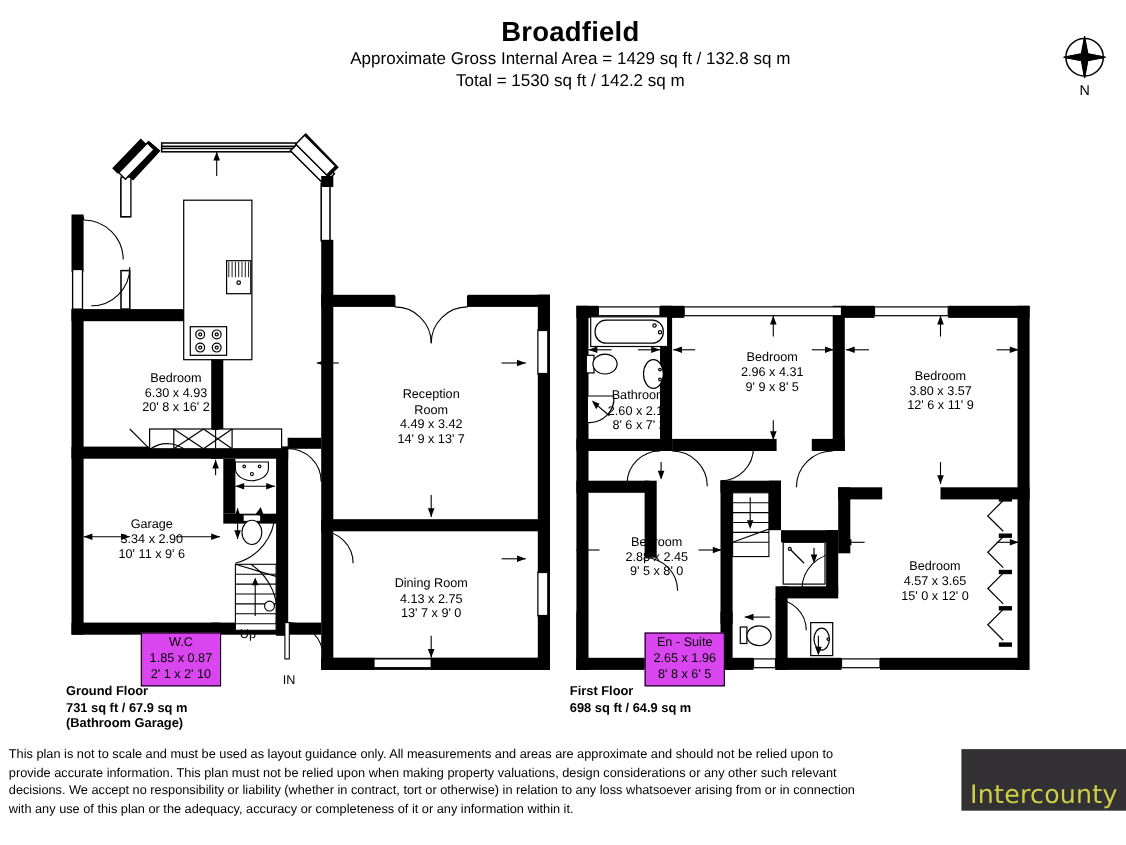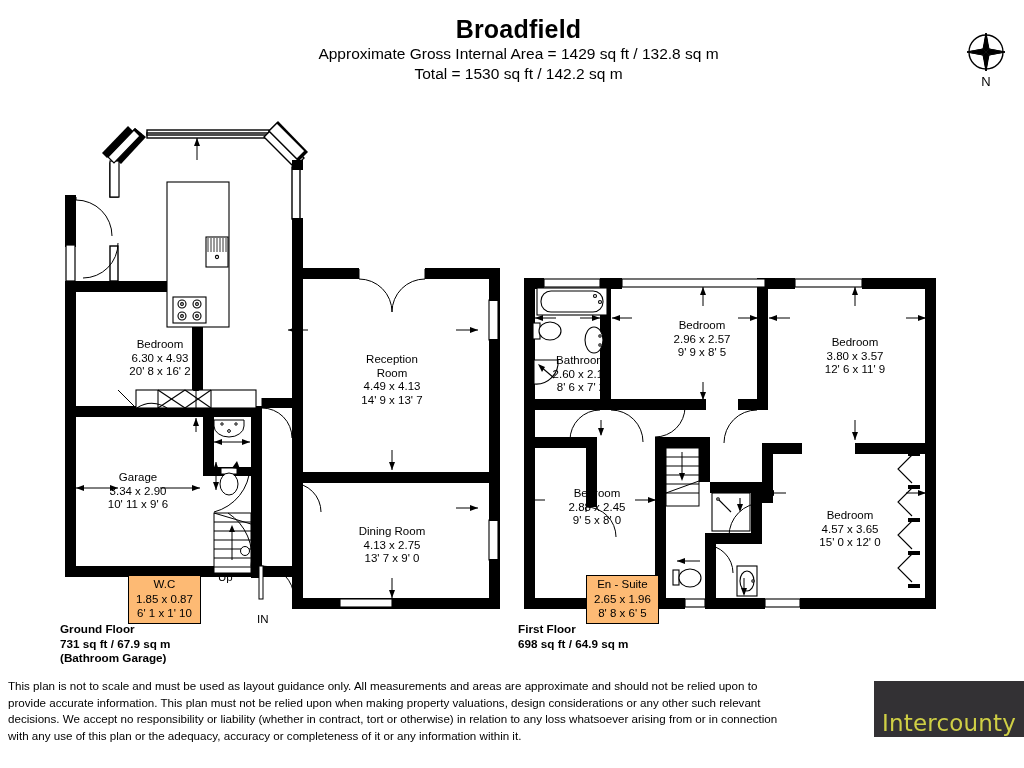--- a/index.html
+++ b/index.html
@@ -36,21 +36,21 @@
 
   
   .rlabel {
     position: absolute; text-align: center; font-size: 11.5px;
     line-height: 13.6px; white-space: nowrap; color: #000;
   }
   .rlabel .ln { display: block; }
 
   
   .boxlabel {
-    position: absolute; border: 1px solid #000; background: #fdba74;
+    position: absolute; border: 1px solid #000; background: #d946ef;
     text-align: center; font-size: 11.5px; line-height: 14.5px;
     padding: 1px 7px 2px 7px;
   }
   .boxlabel .ln { display: block; }
 
   .tinytxt { position: absolute; font-size: 11.5px; white-space: nowrap; }
 
   
   .floorcap {
     position: absolute; font-size: 11.7px; font-weight: bold;
@@ -500,60 +500,60 @@
 
 <div class="rlabel" style="left:100px; top:338px; width:120px;">
   <span class="ln">Bedroom</span>
   <span class="ln">6.30 x 4.93</span>
   <span class="ln">20' 8 x 16' 2</span>
 </div>
 
 <div class="rlabel" style="left:332px; top:353px; width:120px;">
   <span class="ln">Reception</span>
   <span class="ln">Room</span>
-  <span class="ln">4.49 x 4.13</span>
+  <span class="ln">4.49 x 3.42</span>
   <span class="ln">14' 9 x 13' 7</span>
 </div>
 
 <div class="rlabel" style="left:78px; top:471px; width:120px;">
   <span class="ln">Garage</span>
   <span class="ln">3.34 x 2.90</span>
   <span class="ln">10' 11 x 9' 6</span>
 </div>
 
 <div class="rlabel" style="left:332px; top:525px; width:120px;">
   <span class="ln">Dining Room</span>
   <span class="ln">4.13 x 2.75</span>
   <span class="ln">13' 7 x 9' 0</span>
 </div>
 
 <div class="boxlabel" style="left:128px; top:575px;">
   <span class="ln">W.C</span>
   <span class="ln">1.85 x 0.87</span>
-  <span class="ln">6' 1 x 1' 10</span>
+  <span class="ln">2' 1 x 2' 10</span>
 </div>
 
 <div class="tinytxt" style="left:218px; top:571px;">Up</div>
 <div class="tinytxt" style="left:257px; top:613px;">IN</div>
 
 <div class="floorcap" style="left:60px; top:622px;">
   <span class="ln">Ground Floor</span>
   <span class="ln">731 sq ft / 67.9 sq m</span>
   <span class="ln">(Bathroom Garage)</span>
 </div>
 
 <div class="rlabel" style="left:533px; top:319px; width:96px;margin-top:35px;">
   <span class="ln">Bathroom</span>
   <span class="ln">2.60 x 2.18</span>
   <span class="ln">8' 6 x 7' 2</span>
 </div>
 
 <div class="rlabel" style="left:653px; top:319px; width:98px;">
   <span class="ln">Bedroom</span>
-  <span class="ln">2.96 x 2.57</span>
+  <span class="ln">2.96 x 4.31</span>
   <span class="ln">9' 9 x 8' 5</span>
 </div>
 
 <div class="rlabel" style="left:800px; top:336px; width:110px;">
   <span class="ln">Bedroom</span>
   <span class="ln">3.80 x 3.57</span>
   <span class="ln">12' 6 x 11' 9</span>
 </div>
 
 <div class="rlabel" style="left:547px; top:487px; width:100px;">

